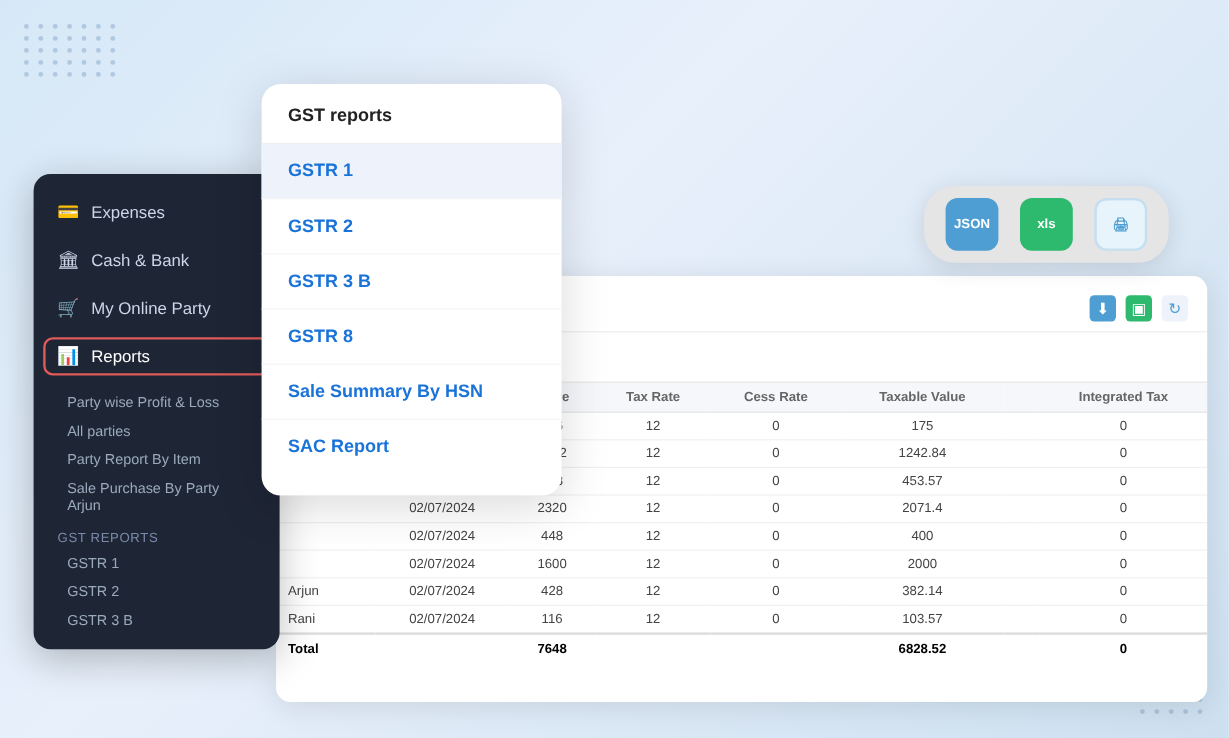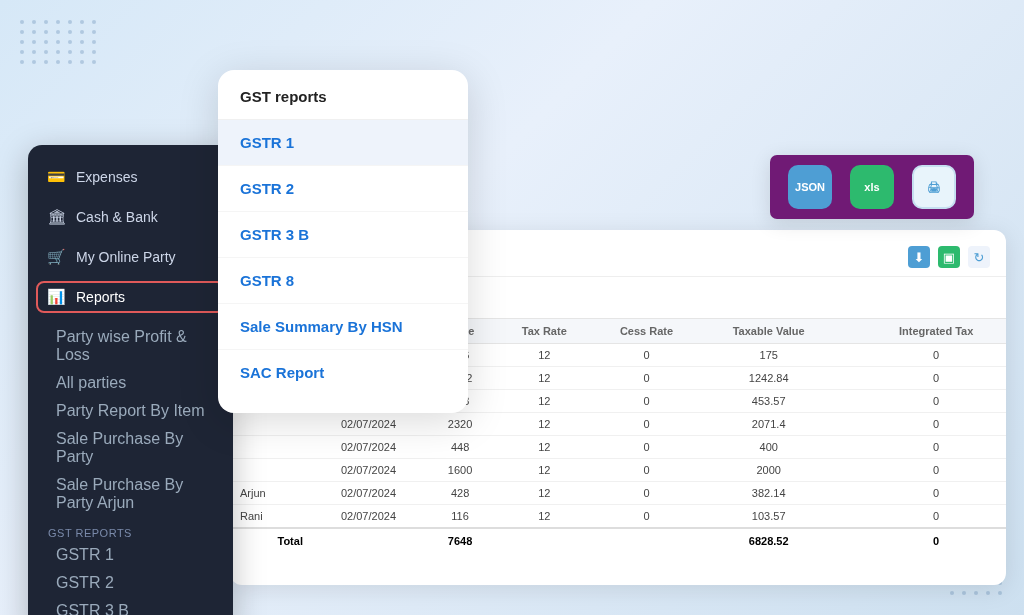--- a/index.html
+++ b/index.html
@@ -74,21 +74,21 @@
     }
     .sidebar-section {
       padding: 6px 20px 2px;
       font-size: 11px;
       color: #7a8aaa;
       text-transform: uppercase;
       letter-spacing: 0.5px;
     }
     .sidebar-sub-item {
       padding: 5px 20px 5px 28px;
-      font-size: 16px;
+      font-size: 12px;
       color: #9aaabb;
       cursor: pointer;
     }
 
     
     .gst-panel {
       position: absolute;
       left: 218px;
       top: 70px;
       width: 250px;
@@ -128,22 +128,22 @@
       box-shadow: 0 4px 24px rgba(0,0,0,0.1);
       overflow: hidden;
       z-index: 5;
     }
 
     
     .action-buttons {
       position: absolute;
       right: 50px;
       top: 155px;
-      background: #701a75;
-      border-radius: 7px;
+      background: #e5e5e5;
+      border-radius: 26px;
       padding: 10px 18px;
       display: flex;
       gap: 18px;
       align-items: center;
       box-shadow: 0 4px 20px rgba(0,0,0,0.12);
       z-index: 25;
     }
     .action-btn {
       width: 44px; height: 44px;
       border-radius: 10px;
@@ -220,21 +220,21 @@
       font-size: 11px;
     }
     tbody td:first-child { text-align: left; margin-top: 24px; }
     tfoot td {
       padding: 6px 10px;
       font-weight: 600;
       font-size: 11px;
       border-top: 2px solid #ddd;
       text-align: center;
     }
-    tfoot td:first-child { text-align: right; }
+    tfoot td:first-child { text-align: left; }
 
     .gstr-label {
       font-size: 11px;
       color: #888;
       padding: 2px 16px;
     }
   </style>
 </head>
 <body>
 
@@ -322,23 +322,20 @@
   </div>
   <div style="height:6px;"></div>
   <div class="sidebar-sub-item">
     <span>Party wise Profit &amp; Loss</span>
   </div>
   <div class="sidebar-sub-item">
     <span>All parties</span>
   </div>
   <div class="sidebar-sub-item">
     <span>Party Report By Item</span>
-  </div>
-  <div class="sidebar-sub-item">
-    <span>Sale Purchase By Party</span>
   </div>
   <div class="sidebar-sub-item">
     <span>Sale Purchase By Party Arjun</span>
   </div>
   <div style="height:4px;"></div>
   <div class="sidebar-section">GST reports</div>
   <div class="sidebar-sub-item">
     <span>GSTR 1</span>
   </div>
   <div class="sidebar-sub-item">

